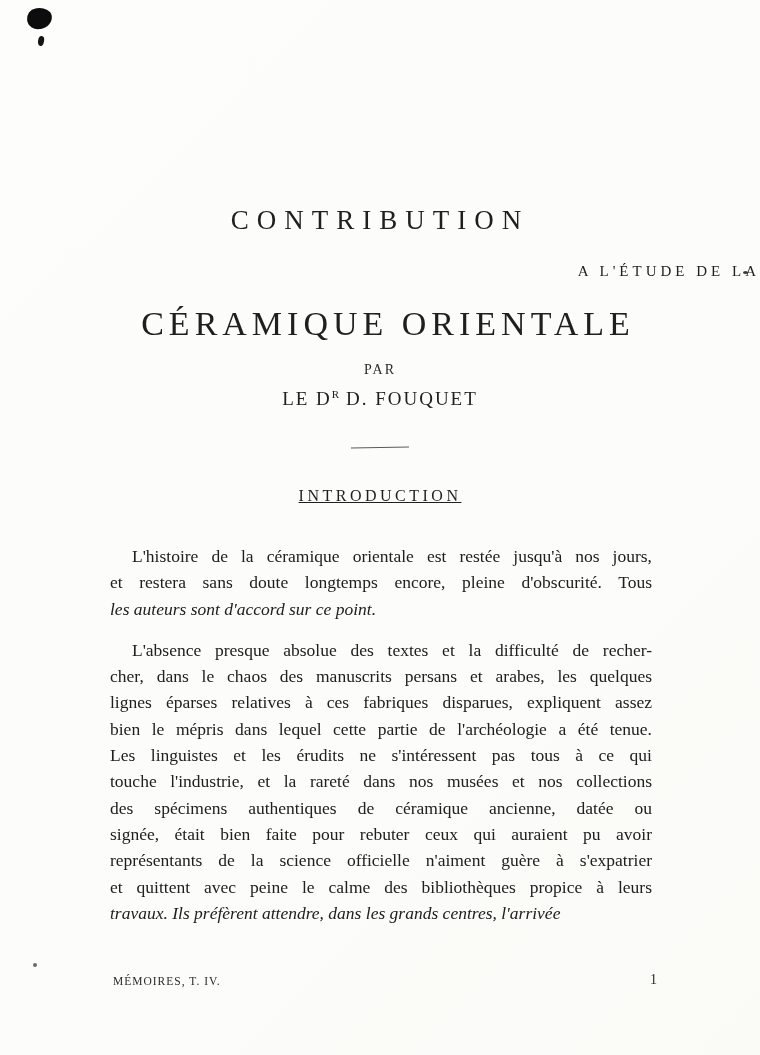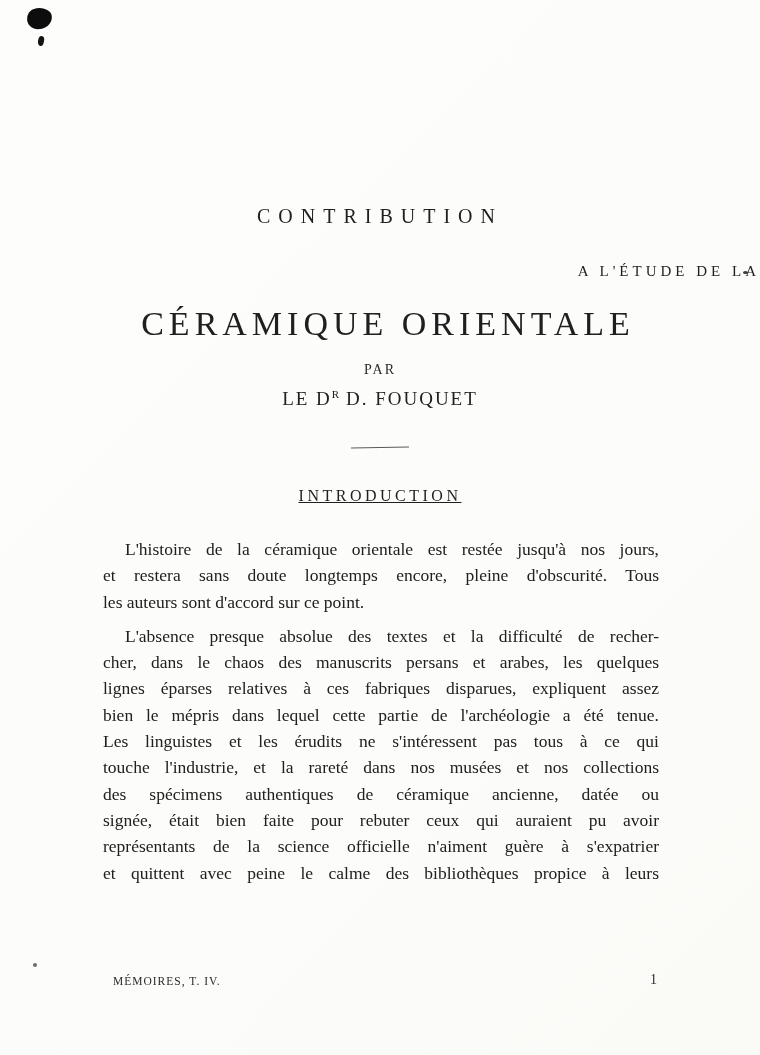--- a/index.html
+++ b/index.html
@@ -60,21 +60,21 @@
 
   .centered {
     position: absolute;
     left: 0;
     width: 100%;
     text-align: center;
     white-space: nowrap;
   }
   .title-main {
     top: 205px;
-    font-size: 20px;
+    font-size: 27px;
     letter-spacing: 8px;
     font-weight: 400;
     margin: 0;
   }
   .title-sub {
     top: 263px;
     font-size: 15px;
     letter-spacing: 4px;
     text-align: right;
   }
@@ -124,29 +124,30 @@
   .body-text {
     position: absolute;
     top: 528px;
     left: 95px;
     width: 572px;
     font-size: 17.5px;
     line-height: 26.3px;
     color: #202020;
   }
   .para {
-    margin: 8px;
+    margin: 15px;
   }
   .line {
     display: block;
     text-align: justify;
     text-align-last: justify;
   }
   .line.last {
     text-align-last: left;
+    font-style: italic;
   }
   .para .line:first-child {
     text-indent: 22px;
   }
 
   .footer {
     position: absolute;
     top: 972px;
     left: 95px;
     width: 572px;
@@ -203,20 +204,21 @@
         <span class="line">L'absence presque absolue des textes et la difficulté de recher-</span>
         <span class="line">cher, dans le chaos des manuscrits persans et arabes, les quelques</span>
         <span class="line">lignes éparses relatives à ces fabriques disparues, expliquent assez</span>
         <span class="line">bien le mépris dans lequel cette partie de l'archéologie a été tenue.</span>
         <span class="line">Les linguistes et les érudits ne s'intéressent pas tous à ce qui</span>
         <span class="line">touche l'industrie, et la rareté dans nos musées et nos collections</span>
         <span class="line">des spécimens authentiques de céramique ancienne, datée ou</span>
         <span class="line">signée, était bien faite pour rebuter ceux qui auraient pu avoir</span>
         <span class="line">représentants de la science officielle n'aiment guère à s'expatrier</span>
         <span class="line">et quittent avec peine le calme des bibliothèques propice à leurs</span>
+        <span class="line last">travaux. Ils préfèrent attendre, dans les grands centres, l'arrivée</span>
       </p>
     </div>
 
   <div class="footer">
     <span class="running-title">MÉMOIRES, T. IV.</span>
     <span class="page-number">1</span>
   </div>
 
 </div>
 

